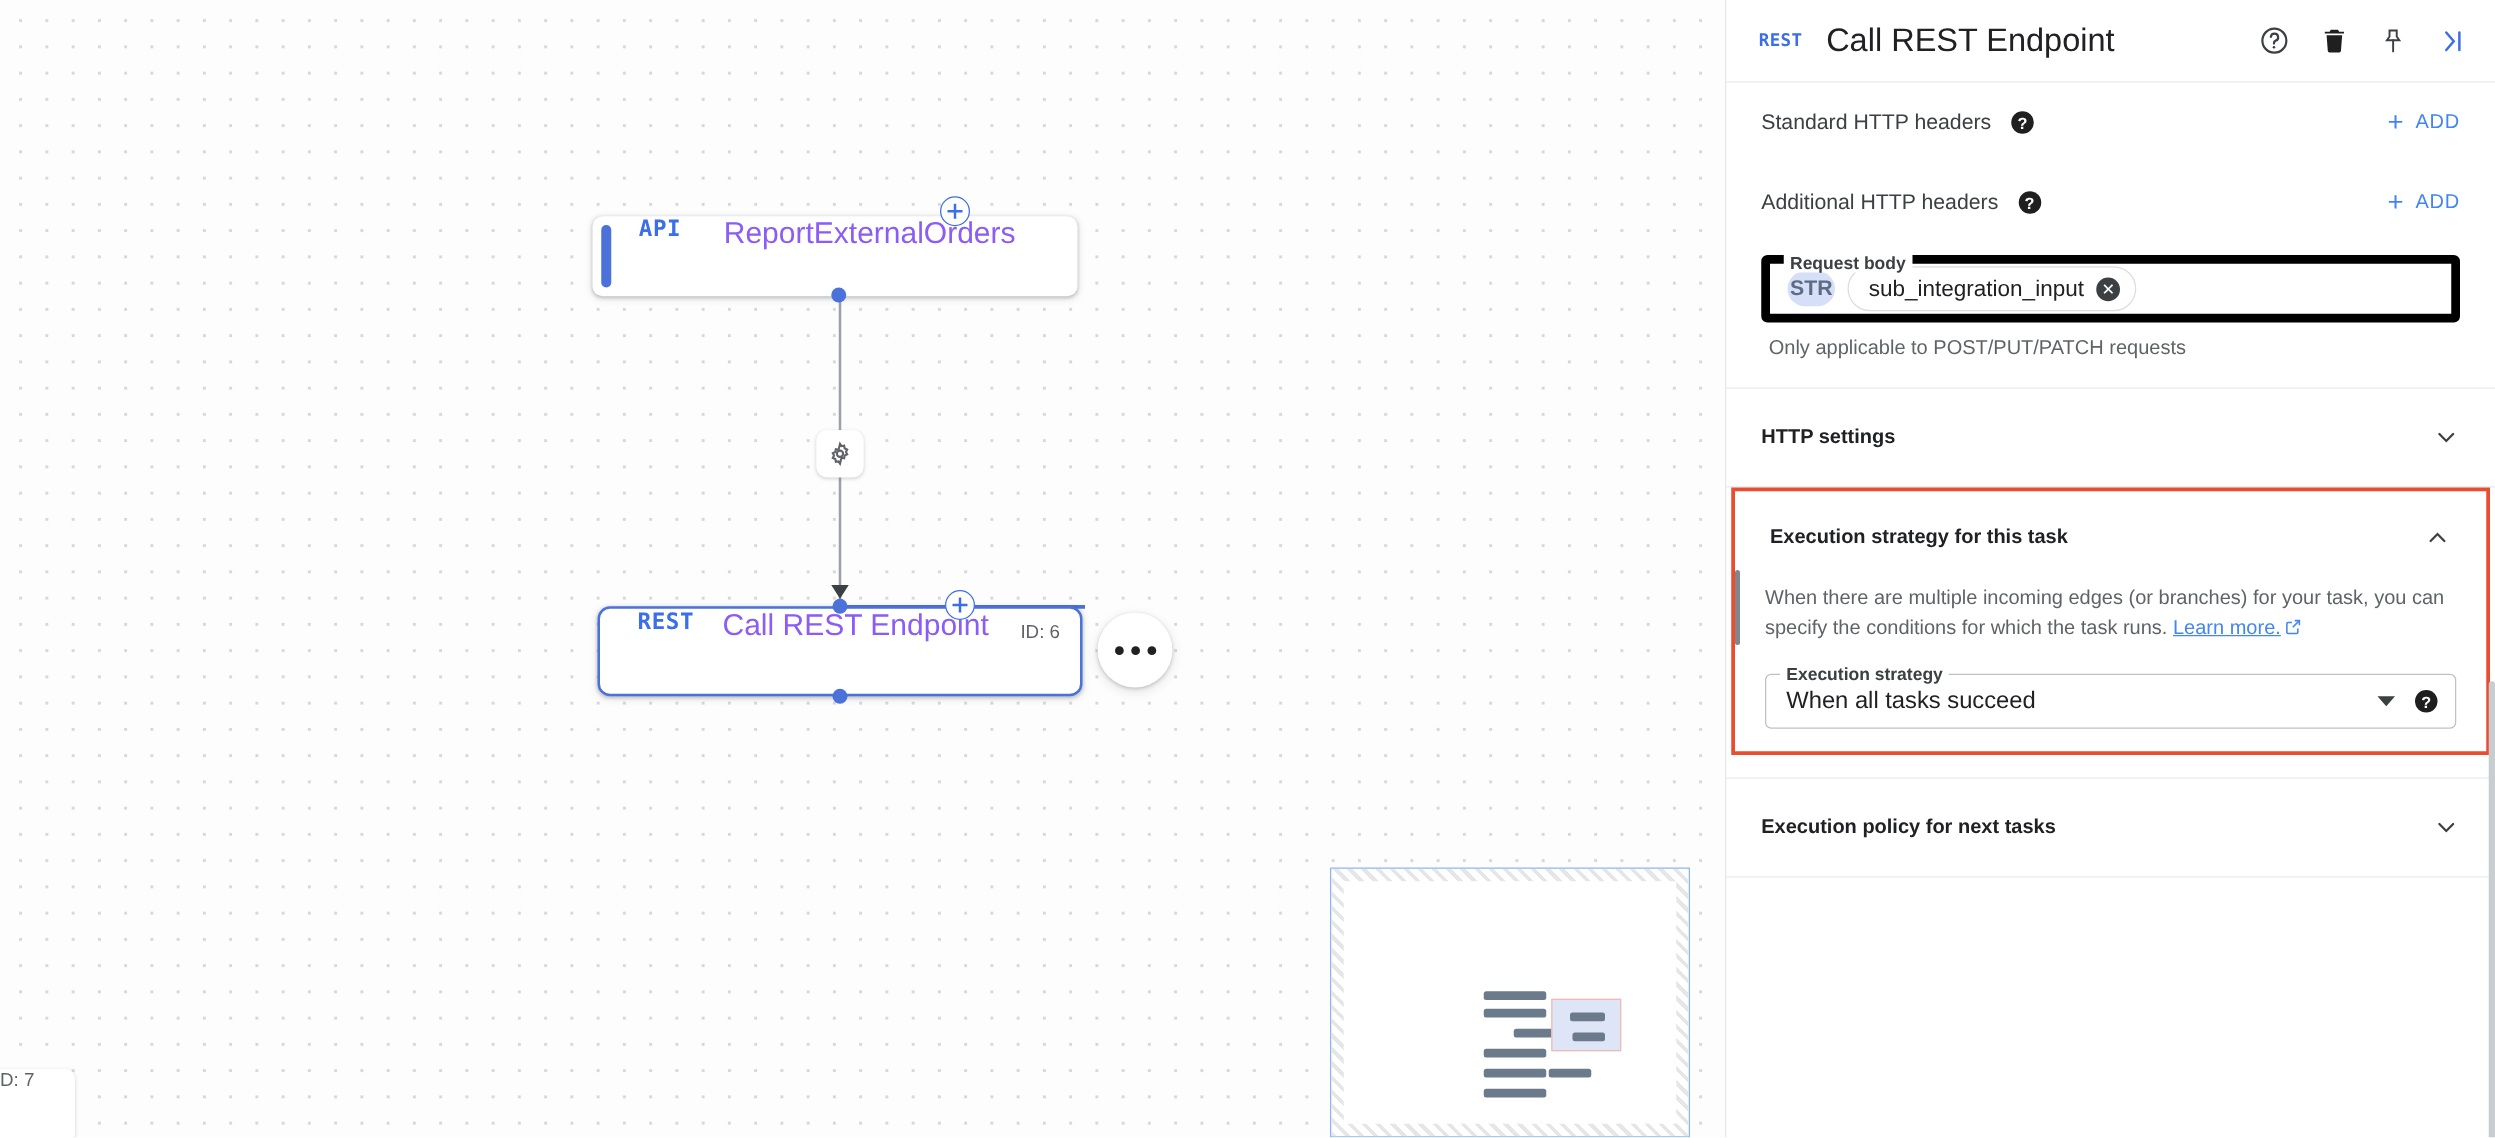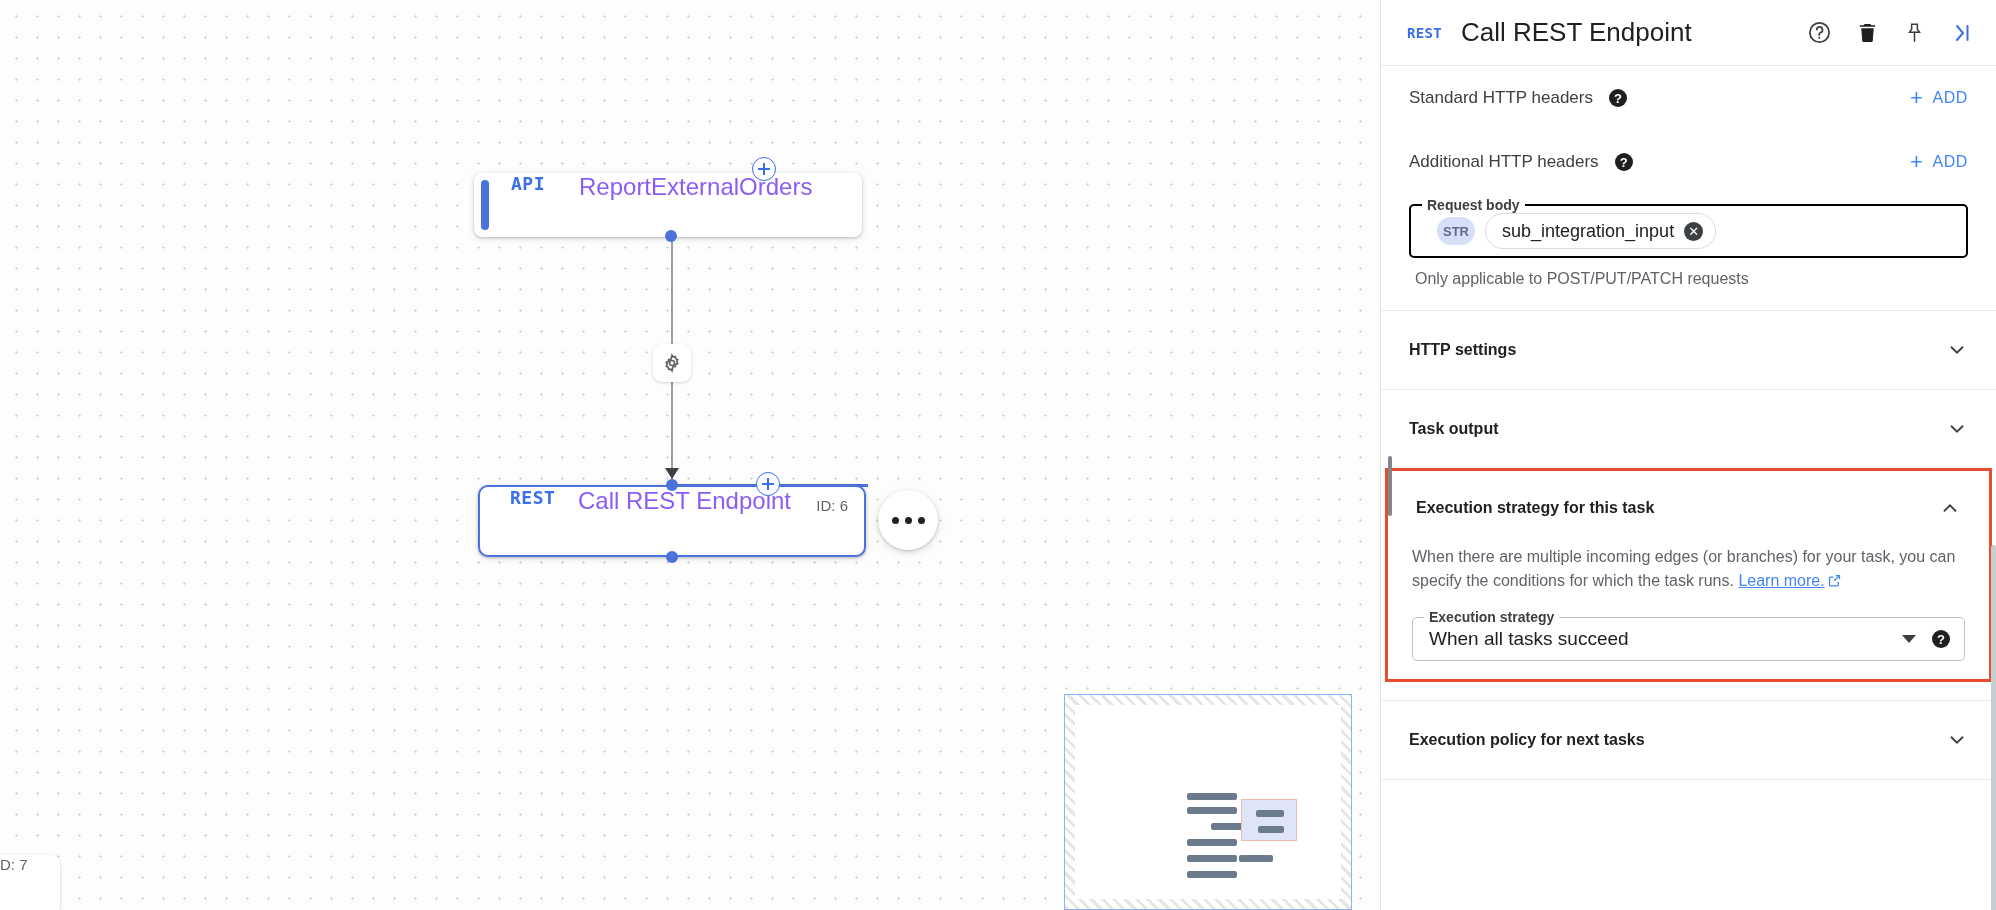--- a/index.html
+++ b/index.html
@@ -174,32 +174,32 @@
   }
   .add-btn {
     margin-left: auto; display: flex; align-items: center; gap: 9px;
     color: #4285f4; font-size: 16px; font-weight: 500; letter-spacing: .6px;
   }
   .add-btn .pl { font-size: 22px; font-weight: 400; line-height: 1; }
 
   
   .field {
     position: relative; margin: 10px 28px 0 28px;
-    border: 2px solid #000000; border-radius: 5px;
+    border: 7px solid #000000; border-radius: 5px;
     height: 54px; display: flex; align-items: center; padding: 10px 14px;
   }
   .field > .legend {
     position: absolute; top: -9px; left: 11px; padding: 0 5px;
     background: #fff; font-size: 14px; font-weight: 700; color: #3c4043;
   }
   .chip-str {
     width: 38px; height: 28px; border-radius: 14px;
     background: #d5dff7; color: #5f6b85;
-    font-size: 13px; font-weight: 600;
-    display: flex; align-items: center; justify-content: center; margin-left: 12px;
+    font-size: 17px; font-weight: 600;
+    display: flex; align-items: center; justify-content: center;
   }
   .chip-val {
     margin-left: 10px; height: 36px; border: 1px solid #dadce0; border-radius: 18px;
     display: flex; align-items: center; gap: 10px; padding: 0 12px 0 16px;
     font-size: 18px; color: #202124; background: #fff;
   }
   .chip-x {
     width: 19px; height: 19px; border-radius: 50%; background: #3c4043;
     color: #fff; font-size: 13px; display: flex; align-items: center; justify-content: center;
     font-family: "Liberation Sans", sans-serif;
@@ -391,28 +391,20 @@
       <span class="stitle">HTTP settings</span>
       <span class="chev">
         <svg width="22" height="22" viewBox="0 0 24 24" fill="none" stroke="#3c4043" stroke-width="2" stroke-linecap="round">
             <path d="M6 9l6 6 6-6"></path>
           </svg>
       </span>
     </div>
 
     <div class="divider" style="margin-top:0"></div>
 
-    <div class="section">
-      <span class="stitle">Task output</span>
-      <span class="chev">
-        <svg width="22" height="22" viewBox="0 0 24 24" fill="none" stroke="#3c4043" stroke-width="2" stroke-linecap="round">
-            <path d="M6 9l6 6 6-6"></path>
-          </svg>
-      </span>
-    </div>
 
     <div id="exec-strategy-block">
       <div class="section" style="height:74px">
         <span class="stitle">Execution strategy for this task</span>
         <span class="chev">
           <svg width="22" height="22" viewBox="0 0 24 24" fill="none" stroke="#3c4043" stroke-width="2" stroke-linecap="round">
               <path d="M6 15l6-6 6 6"></path>
             </svg>
         </span>
       </div>

